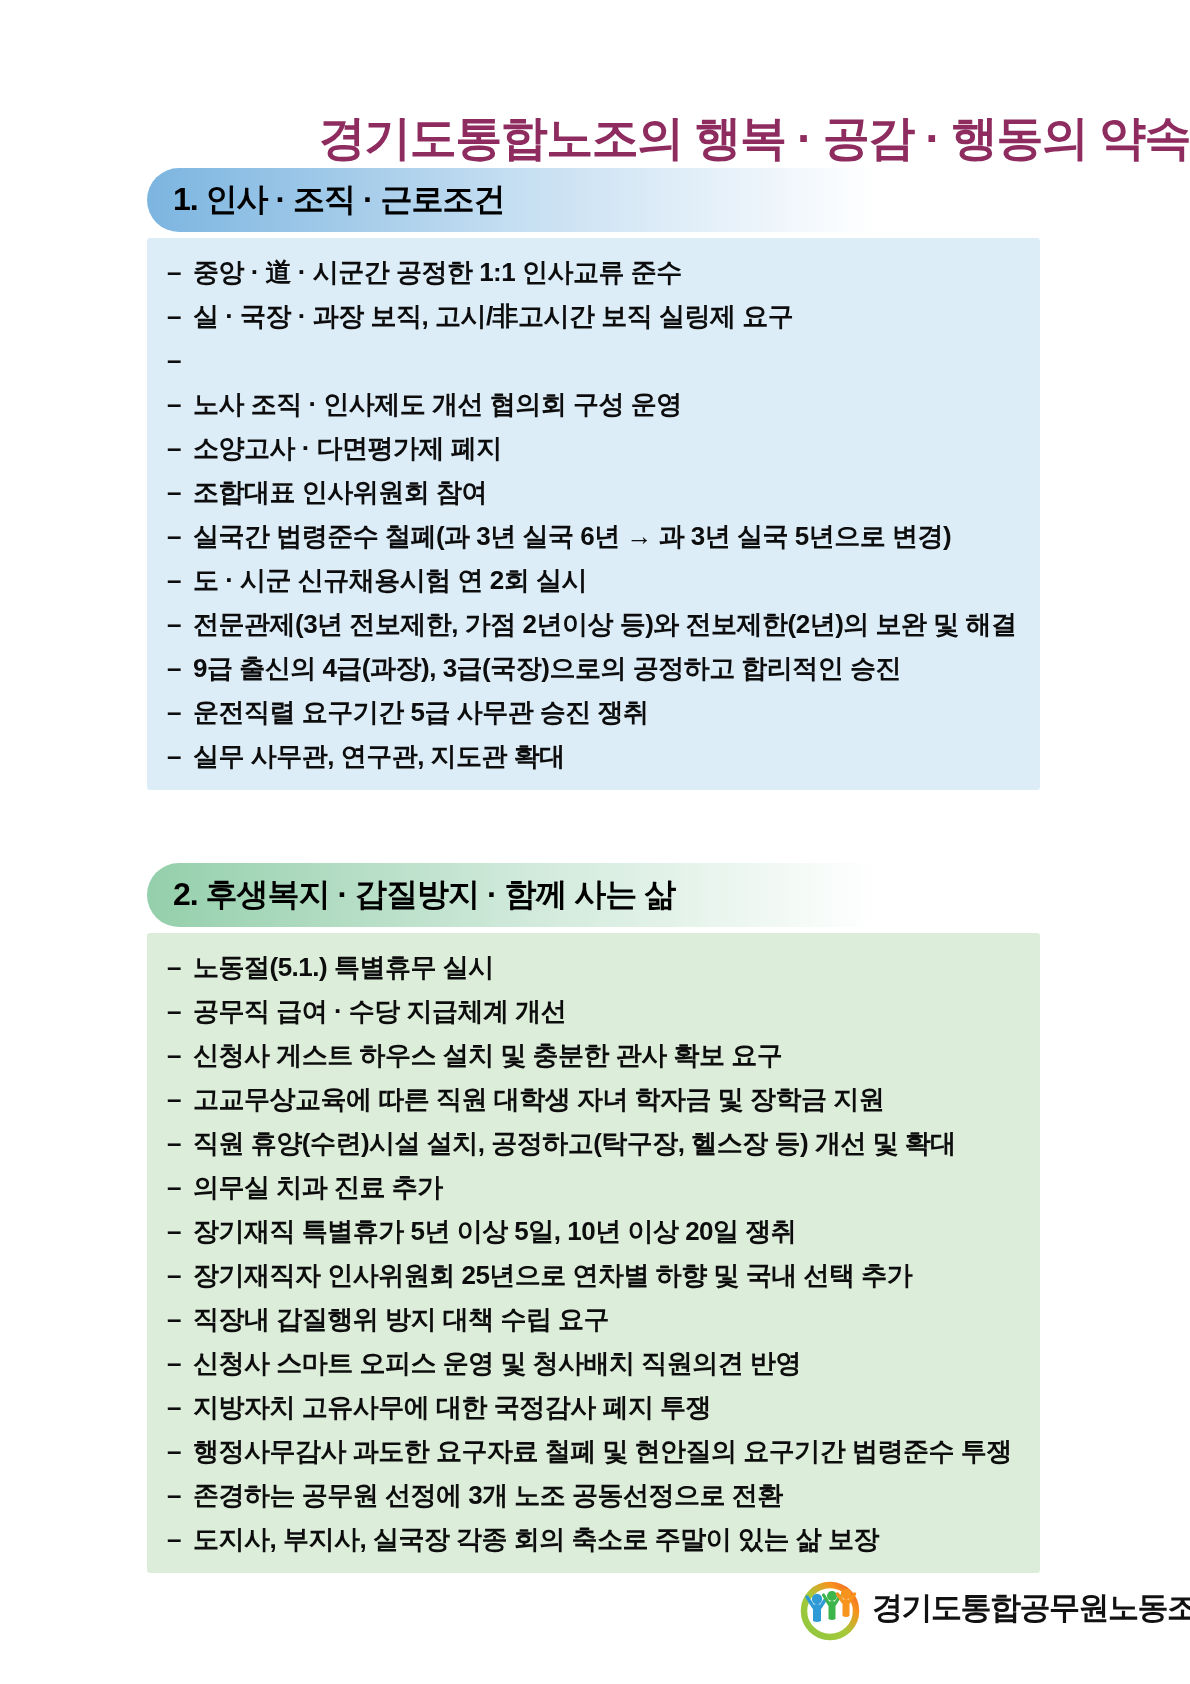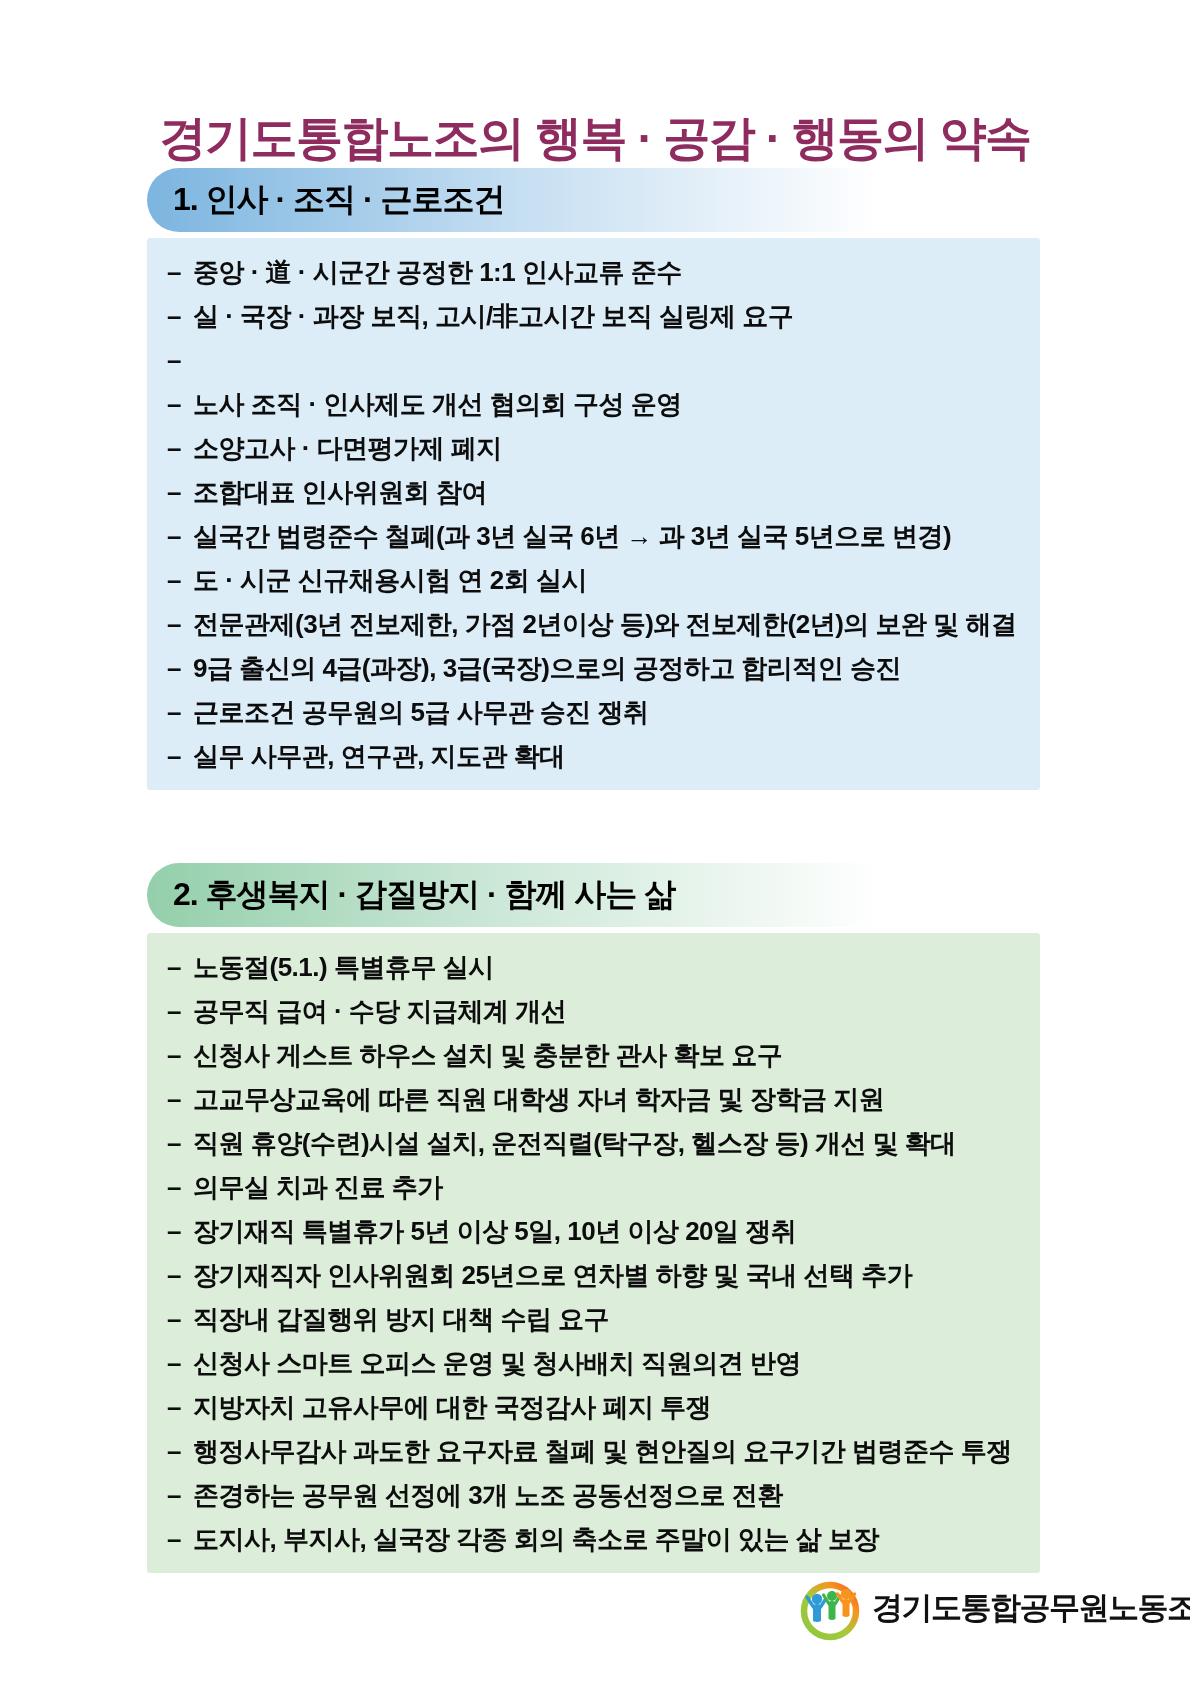--- a/index.html
+++ b/index.html
@@ -50,21 +50,21 @@
   .footer .org-name{
     font-size:31px;font-weight:800;color:#111;
     letter-spacing:-1.5px;white-space:nowrap;
   }
 </style>
 </head>
 <body>
 
 <div class="page">
 
-  <h1 class="poster-title" style="color: rgb(142, 44, 95);">경기도통합노조의 행복 · 공감 · 행동의 약속</h1>
+  <h1 class="poster-title" style="color: rgb(142, 44, 95); text-align: right;">경기도통합노조의 행복 · 공감 · 행동의 약속</h1>
 
   <section class="section section-1">
     <div class="section-pill" style="background: linear-gradient(90deg, rgb(124, 181, 224) 0%, rgb(195, 221, 241) 40%, rgb(255, 255, 255) 82%, rgb(255, 255, 255) 100%);">1. 인사 · 조직 · 근로조건</div>
     <div class="section-body" style="background: rgb(221, 237, 248);">
         <div class="item">
           <span class="marker">–</span>
           <span class="item-text">중앙 · 道 · 시군간 공정한 1:1 인사교류 준수</span>
         </div>
         <div class="item">
           <span class="marker">–</span>
@@ -96,21 +96,21 @@
         <div class="item">
           <span class="marker">–</span>
           <span class="item-text">전문관제(3년 전보제한, 가점 2년이상 등)와 전보제한(2년)의 보완 및 해결</span>
         </div>
         <div class="item">
           <span class="marker">–</span>
           <span class="item-text">9급 출신의 4급(과장), 3급(국장)으로의 공정하고 합리적인 승진</span>
         </div>
         <div class="item">
           <span class="marker">–</span>
-          <span class="item-text">근로조건 공무원의 5급 사무관 승진 쟁취</span>
+          <span class="item-text">운전직렬 요구기간 5급 사무관 승진 쟁취</span>
         </div>
         <div class="item">
           <span class="marker">–</span>
           <span class="item-text">실무 사무관, 연구관, 지도관 확대</span>
         </div>
       </div>
   </section>
 
   <section class="section section-2">
     <div class="section-pill" style="background: linear-gradient(90deg, rgb(148, 207, 171) 0%, rgb(205, 232, 216) 40%, rgb(255, 255, 255) 82%, rgb(255, 255, 255) 100%);">2. 후생복지 · 갑질방지 · 함께 사는 삶</div>
@@ -126,21 +126,21 @@
         <div class="item">
           <span class="marker">–</span>
           <span class="item-text">신청사 게스트 하우스 설치 및 충분한 관사 확보 요구</span>
         </div>
         <div class="item">
           <span class="marker">–</span>
           <span class="item-text">고교무상교육에 따른 직원 대학생 자녀 학자금 및 장학금 지원</span>
         </div>
         <div class="item">
           <span class="marker">–</span>
-          <span class="item-text">직원 휴양(수련)시설 설치, 운전직렬(탁구장, 헬스장 등) 개선 및 확대</span>
+          <span class="item-text">직원 휴양(수련)시설 설치, 공정하고(탁구장, 헬스장 등) 개선 및 확대</span>
         </div>
         <div class="item">
           <span class="marker">–</span>
           <span class="item-text">의무실 치과 진료 추가</span>
         </div>
         <div class="item">
           <span class="marker">–</span>
           <span class="item-text">장기재직 특별휴가 5년 이상 5일, 10년 이상 20일 쟁취</span>
         </div>
         <div class="item">

